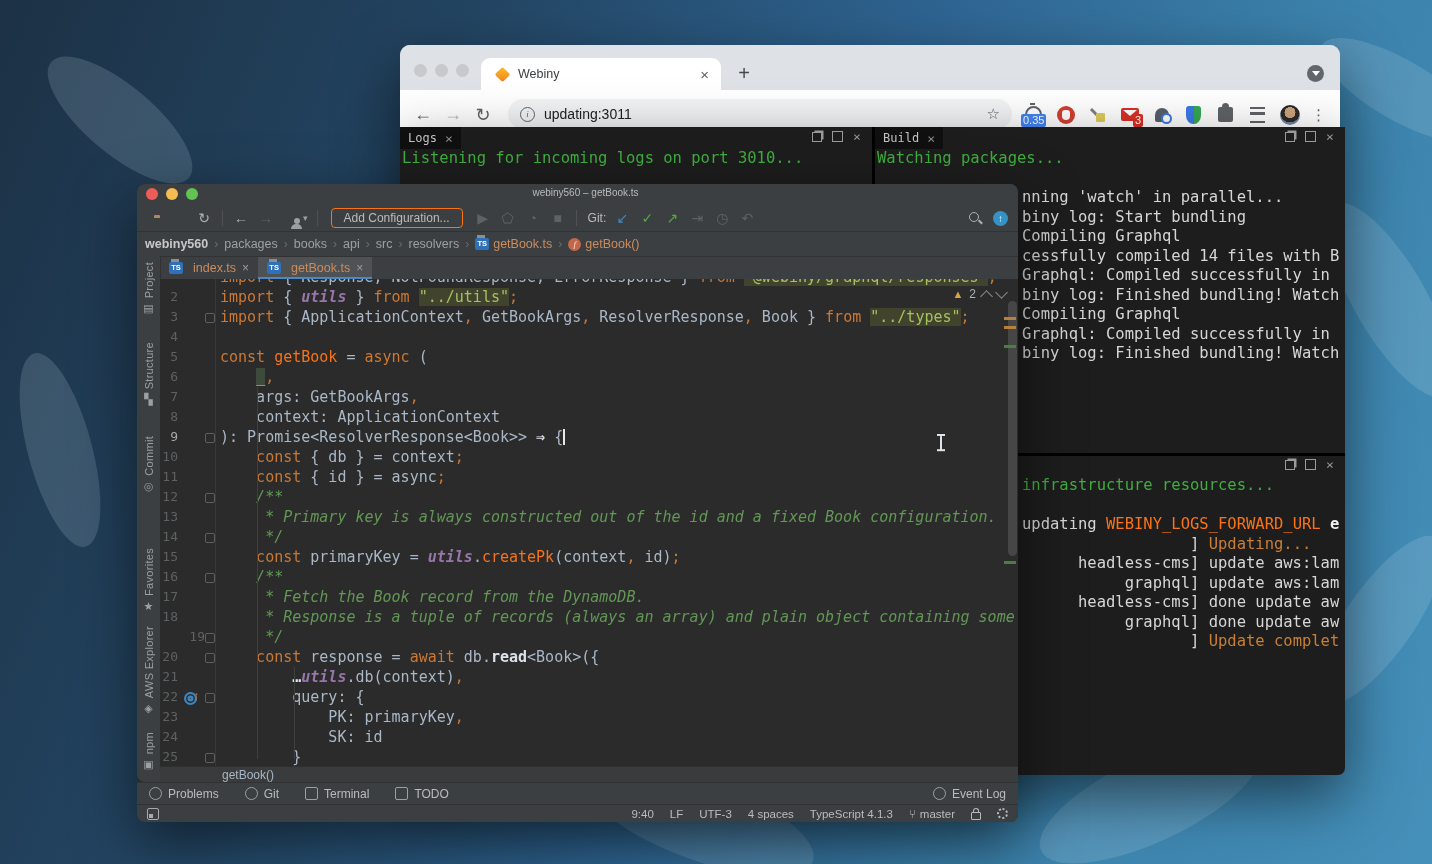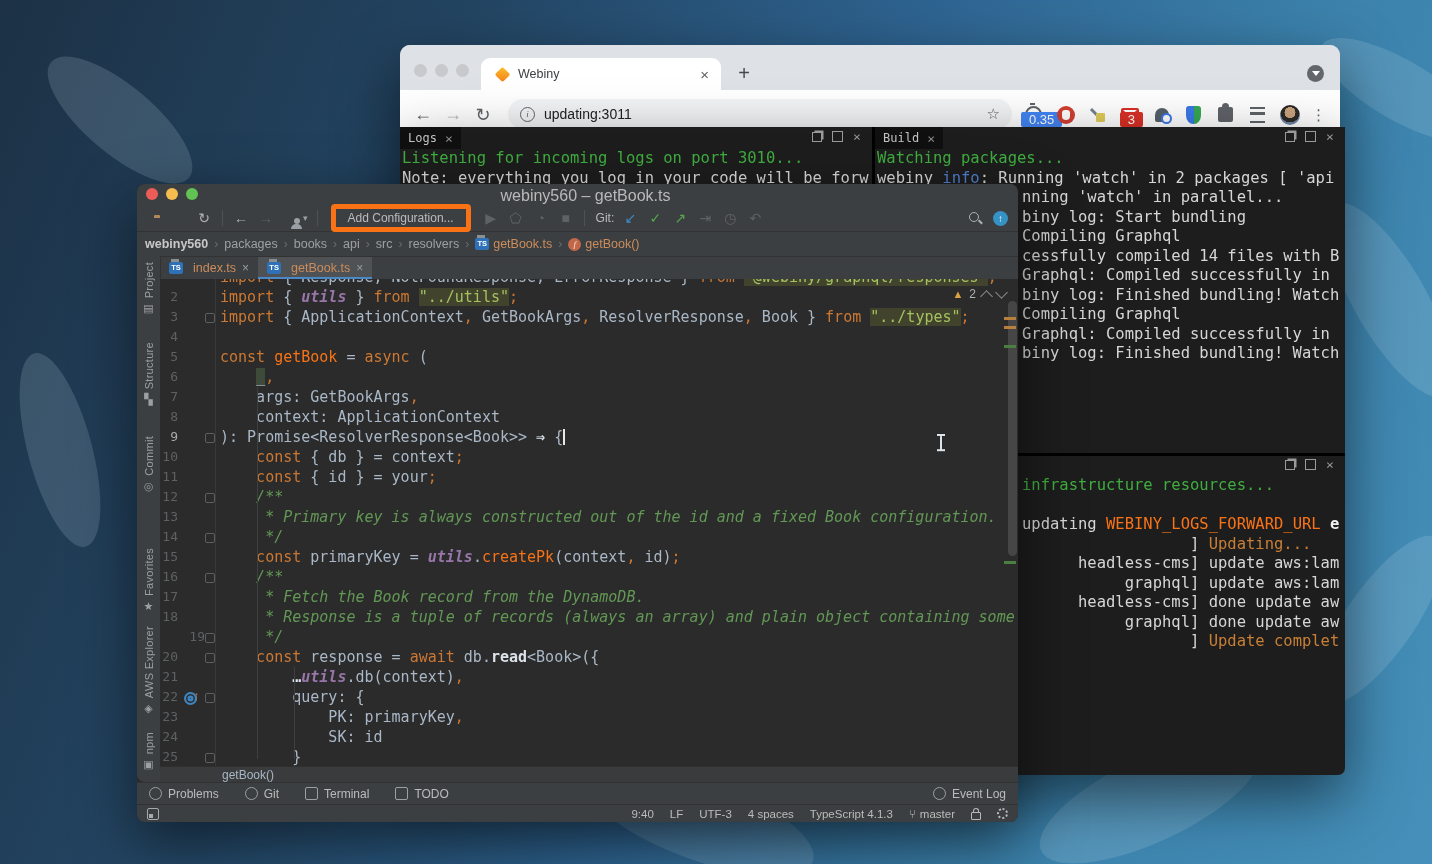--- a/index.html
+++ b/index.html
@@ -22,21 +22,21 @@
   .tabsearch b{width:0;height:0;border-left:4px solid transparent;border-right:4px solid transparent;border-top:5px solid #fff;}
   .btoolbar{position:absolute;left:0;top:45px;right:0;height:49px;background:#fff;display:flex;align-items:center;}
   .nav{color:#5f6368;font-size:18px;width:30px;text-align:center;}
   .nav.dis{color:#b6bac0;}
   .omni{position:absolute;left:108px;top:9px;width:504px;height:30px;border-radius:15px;background:#f1f3f4;display:flex;align-items:center;padding:0 12px;box-sizing:border-box;}
   .iinfo{width:13px;height:13px;border:1.4px solid #5f6368;border-radius:50%;color:#5f6368;font-size:9px;line-height:13px;text-align:center;font-family:"Liberation Serif",serif;font-style:italic;margin-right:9px;flex:0 0 auto;}
   .omni .url{font-size:14px;color:#202124;flex:1;}
   .ostar{color:#5f6368;font-size:15px;}
   .exts{position:absolute;right:14px;top:0;height:49px;display:flex;align-items:center;gap:11px;}
   .ext{position:relative;width:21px;height:21px;display:flex;align-items:center;justify-content:center;}
-  .badge{position:absolute;left:-2px;bottom:-2px;background:#4285f4;color:#fff;font-size:13px;padding:1px 8px;border-radius:2px;line-height:1;}
+  .badge{position:absolute;left:-2px;bottom:-2px;background:#4285f4;color:#fff;font-size:11px;padding:1px 2px;border-radius:2px;line-height:1;}
   .badge.red{background:#d93025;left:auto;right:-3px;}
   .e-timer{width:13px;height:13px;border:2px solid #5f6368;border-radius:50%;position:relative;}
   .e-timer:before{content:"";position:absolute;left:3px;top:-5px;width:5px;height:2px;background:#5f6368;}
   .e-hand{width:18px;height:18px;border-radius:50%;background:#d23f31;position:relative;}
   .e-hand:before{content:"";position:absolute;left:5px;top:4px;width:8px;height:10px;background:#fff;border-radius:3px 3px 4px 4px;}
   .e-drop{width:14px;height:14px;position:relative;}
   .e-drop:before{content:"";position:absolute;left:1px;top:0;width:12px;height:3px;background:#75808a;transform:rotate(45deg);transform-origin:left top;}
   .e-drop:after{content:"";position:absolute;right:0;bottom:0;width:9px;height:9px;background:#dfcb5a;border-radius:1px;}
   .e-mail{width:18px;height:13px;background:#d93025;border-radius:2px;position:relative;}
   .e-mail:before{content:"";position:absolute;left:2px;top:2px;border-left:7px solid transparent;border-right:7px solid transparent;border-top:6px solid #fff;}
@@ -63,27 +63,27 @@
   .hdiv{position:absolute;left:472px;top:326px;right:0;height:3px;background:#000;}
   .tblock{position:absolute;font-size:15.5px;line-height:19.5px;white-space:pre;}
   .tline{height:19.5px;}
   .tg{color:#3fae3f;} .tw{color:#d6d6d6;} .twb{color:#f2f2f2;font-weight:bold;}
   .tb{color:#4f7fd0;text-decoration:underline;} .torg{color:#c97f35;} .tdim{color:#f97316;}
   
   .ide{left:137px;top:184px;width:881px;height:638px;background:#2b2b2b;border-radius:8px;color:#a9b7c6;}
   .ide .titlebar{position:absolute;left:0;top:0;right:0;height:21px;background:#3c3f41;border-radius:8px 8px 0 0;border-bottom:1px solid #2d2d2d;}
   .tl{position:absolute;top:4px;display:flex;gap:8px;left:9px;}
   .tl i{width:12px;height:12px;border-radius:50%;}
-  .ide-title{position:absolute;left:16px;right:0;top:3px;text-align:center;color:#b9b9b9;font-size:16px;}
+  .ide-title{position:absolute;left:16px;right:0;top:3px;text-align:center;color:#b9b9b9;font-size:10px;}
   .toolbar{position:absolute;left:0;top:21px;right:0;height:27px;background:#3c3f41;display:flex;align-items:center;padding-left:8px;gap:7px;border-bottom:1px solid #323232;box-sizing:border-box;}
   .tbi{color:#afb1b3;font-size:14px;width:18px;text-align:center;}
   .tbi.dim{color:#5f6262;}
   .tbi.blue{color:#3f8cc5;} .tbi.green{color:#57a64a;}
   .sep{width:1px;height:16px;background:#515151;margin:0 2px;}
-  .addcfg{border:5px solid #f97316;border-radius:4px;color:#bbbbbb;font-size:12px;padding:2px 12px;margin:0 4px;}
+  .addcfg{border:1px solid #f97316;border-radius:4px;color:#bbbbbb;font-size:12px;padding:2px 12px;margin:0 4px;}
   .gitlab{color:#bbbbbb;font-size:12px;margin-left:2px;}
   .i-folder{width:14px;height:10px;background:#b0885a;border-radius:1px;position:relative;margin-top:3px;}
   .i-folder:before{content:"";position:absolute;left:0;top:-3px;width:6px;height:3px;background:#b0885a;border-radius:1px 1px 0 0;}
   .i-save{width:12px;height:12px;background:#9aa0a3;border-radius:1px;position:relative;}
   .i-save:before{content:"";position:absolute;left:3px;top:0;width:6px;height:4px;background:#3c3f41;}
   .i-user{width:11px;height:11px;position:relative;margin-top:2px;}
   .i-user:before{content:"";position:absolute;left:2.5px;top:0;width:6px;height:6px;border-radius:50%;background:#9aa0a3;}
   .i-user:after{content:"";position:absolute;left:0;top:6px;width:11px;height:5px;border-radius:5px 5px 0 0;background:#9aa0a3;}
   .carr{color:#9aa0a3;font-size:9px;margin-left:-4px;}
   .srch{width:12px;height:12px;position:relative;}
@@ -230,36 +230,36 @@
       <div class="ptab">
         <span>Logs</span>
         <span class="x">×</span>
       </div>
     </div>
     <div class="wcs" style="left:412px;">
       <span class="wc-rest"></span>
       <span class="wc-max"></span>
       <span class="wc-x">×</span>
     </div>
-    <div class="tblock" style="left:2px;top:22px;width:470px;overflow:hidden;" id="logs-lines"><div class="tline"><span class="tg">Listening for incoming logs on port 3010...</span></div><div class="tline"><span class="tw">Note: everything you log in your code will be forw</span></div></div>
+    <div class="tblock" style="left:2px;top:22px;width:470px;overflow:hidden;" id="logs-lines"><div class="tline"><span class="tg">Listening for incoming logs on port 3010...</span></div></div>
 
     <div class="vdiv"></div>
 
     <div class="pane-h" style="left:475px;top:0;right:0;">
       <div class="ptab">
         <span>Build</span>
         <span class="x">×</span>
       </div>
     </div>
     <div class="wcs" style="left:885px;">
       <span class="wc-rest"></span>
       <span class="wc-max"></span>
       <span class="wc-x">×</span>
     </div>
-    <div class="tblock" style="left:477px;top:22px;width:466px;overflow:hidden;" id="build-lines-a"><div class="tline"><span class="tg">Watching packages...</span></div><div class="tline"><span class="tw">webiny </span><span class="tb">info</span><span class="tw">: Running 'watch' in 2 packages [ 'api</span></div></div>
+    <div class="tblock" style="left:477px;top:22px;width:466px;overflow:hidden;" id="build-lines-a"><div class="tline"><span class="tg">Watching packages...</span></div></div>
     <div class="tblock" style="left:622px;top:61px;width:322px;overflow:hidden;" id="build-lines-b"><div class="tline"><span class="tw">nning 'watch' in parallel...</span></div><div class="tline"><span class="tw">biny log: Start bundling</span></div><div class="tline"><span class="tw">Compiling Graphql</span></div><div class="tline"><span class="tw">cessfully compiled 14 files with B</span></div><div class="tline"><span class="tw">Graphql: Compiled successfully in</span></div><div class="tline"><span class="tw">biny log: Finished bundling! Watch</span></div><div class="tline"><span class="tw">Compiling Graphql</span></div><div class="tline"><span class="tw">Graphql: Compiled successfully in</span></div><div class="tline"><span class="tw">biny log: Finished bundling! Watch</span></div></div>
 
     <div class="hdiv"></div>
 
     <div class="wcs" style="left:885px;top:332px;">
       <span class="wc-rest"></span>
       <span class="wc-max"></span>
       <span class="wc-x">×</span>
     </div>
     <div class="tblock" style="left:622px;top:349px;width:322px;overflow:hidden;" id="deploy-lines"><div class="tline"><span class="tg">infrastructure resources...</span></div><div class="tline"><span class="tw"></span></div><div class="tline"><span class="tw">updating </span><span class="tdim">WEBINY_LOGS_FORWARD_URL</span><span class="twb"> e</span></div><div class="tline"><span class="tw">                  ] </span><span class="torg">Updating...</span></div><div class="tline"><span class="tw">      headless-cms] update aws:lam</span></div><div class="tline"><span class="tw">           graphql] update aws:lam</span></div><div class="tline"><span class="tw">      headless-cms] done update aw</span></div><div class="tline"><span class="tw">           graphql] done update aw</span></div><div class="tline"><span class="tw">                  ] </span><span class="torg">Update complet</span></div></div>
@@ -378,21 +378,21 @@
           <div class="lnum" style="top: 108px;">7</div>
           <div class="crow" style="top: 108px;"><span class="w">    args: GetBookArgs</span><span class="k">,</span></div>
           <div class="lnum" style="top: 128px;">8</div>
           <div class="crow" style="top: 128px;"><span class="w">    context: ApplicationContext</span></div>
           <div class="lnum cur" style="top: 148px;">9</div>
           <div class="fold" style="top: 154px;"></div>
           <div class="crow" style="top: 148px;"><span class="w">): Promise&lt;ResolverResponse&lt;Book&gt;&gt; </span><span class="wb">⇒</span><span class="w"> {</span><span class="caret"></span></div>
           <div class="lnum" style="top: 168px;">10</div>
           <div class="crow" style="top: 168px;"><span class="k">    const </span><span class="w">{ db } = context</span><span class="k">;</span></div>
           <div class="lnum" style="top: 188px;">11</div>
-          <div class="crow" style="top: 188px;"><span class="k">    const </span><span class="w">{ id } = your</span><span class="k">;</span></div>
+          <div class="crow" style="top: 188px;"><span class="k">    const </span><span class="w">{ id } = async</span><span class="k">;</span></div>
           <div class="lnum" style="top: 208px;">12</div>
           <div class="fold" style="top: 214px;"></div>
           <div class="crow" style="top: 208px;"><span class="com">    /**</span></div>
           <div class="lnum" style="top: 228px;">13</div>
           <div class="crow" style="top: 228px;"><span class="com">     * Primary key is always constructed out of the id and a fixed Book configuration.</span></div>
           <div class="lnum" style="top: 248px;">14</div>
           <div class="fold" style="top: 254px;"></div>
           <div class="crow" style="top: 248px;"><span class="com">     */</span></div>
           <div class="lnum" style="top: 268px;">15</div>
           <div class="crow" style="top: 268px;"><span class="k">    const </span><span class="w">primaryKey = </span><span class="pur">utils</span><span class="w">.</span><span class="fn">createPk</span><span class="w">(context</span><span class="k">,</span><span class="w"> id)</span><span class="k">;</span></div>

